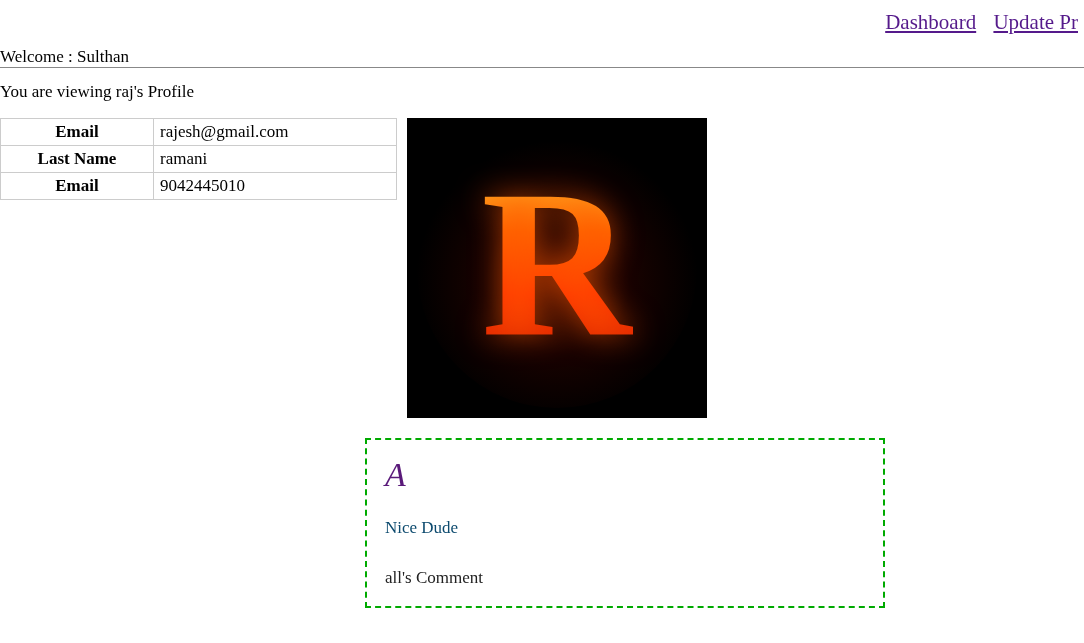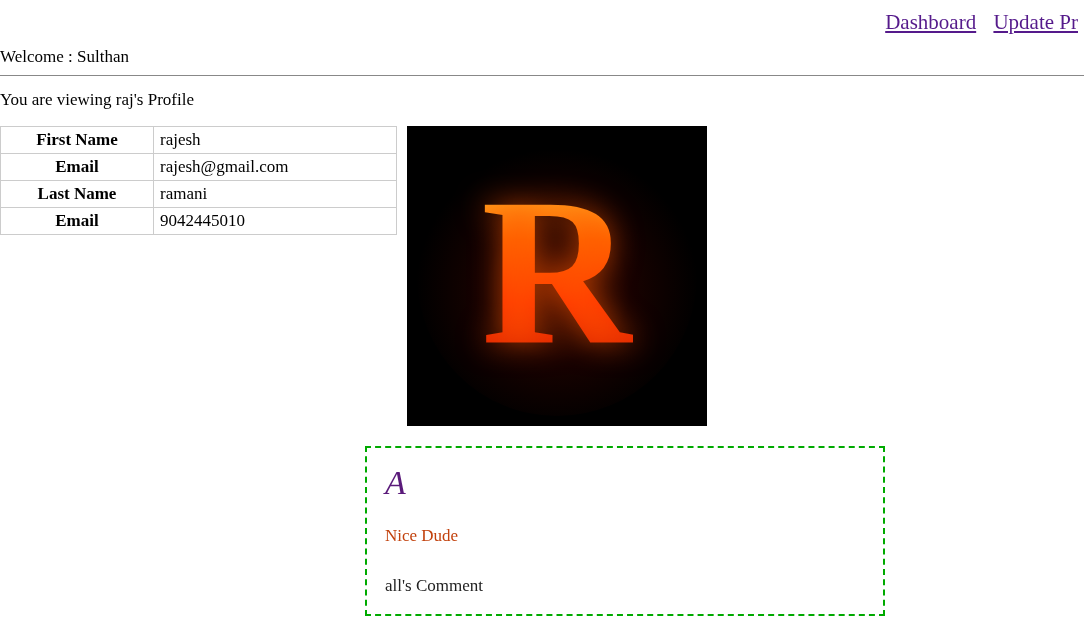--- a/index.html
+++ b/index.html
@@ -14,21 +14,21 @@
     text-align: right;
     padding: 10px 0 6px 0;
     font-size: 21px;
   }
   .nav a {
     color: #551a8b;
     text-decoration: underline;
     margin: 0 6px;
   }
   .welcome {
-    margin: 6px 0 8px 0;
+    margin: 6px 0 0 0;
     padding-left: 0;
   }
   hr {
     border: none;
     border-top: 1px solid #888;
     margin: 0 0 14px 0;
   }
   .viewing {
     margin-bottom: 16px;
   }
@@ -95,21 +95,21 @@
   .comment-box .icon {
     font-family: cursive;
     font-size: 34px;
     color: #5a1a7a;
     font-style: italic;
     line-height: 1;
     margin-bottom: 26px;
     display: block;
   }
   .comment-text {
-    color: #c2410c;
+    color: #0c4a6e;
     margin: 10px 0 30px 0;
   }
   .comment-by {
     color: #222;
   }
 </style>
 </head>
 <body>
 
 <div class="nav">
@@ -121,24 +121,20 @@
   <span>Welcome : </span><span>Sulthan</span>
 </div>
 
 <hr>
 
 <div class="viewing">You are viewing raj's Profile</div>
 
 <div class="profile-row">
   <table class="profile">
     <tbody>
-        <tr>
-      <th>First Name</th>
-      <td>rajesh</td>
-    </tr>
     <tr>
       <th>Email</th>
       <td>rajesh@gmail.com</td>
     </tr>
     <tr>
       <th>Last Name</th>
       <td>ramani</td>
     </tr>
     <tr>
       <th>Email</th>

